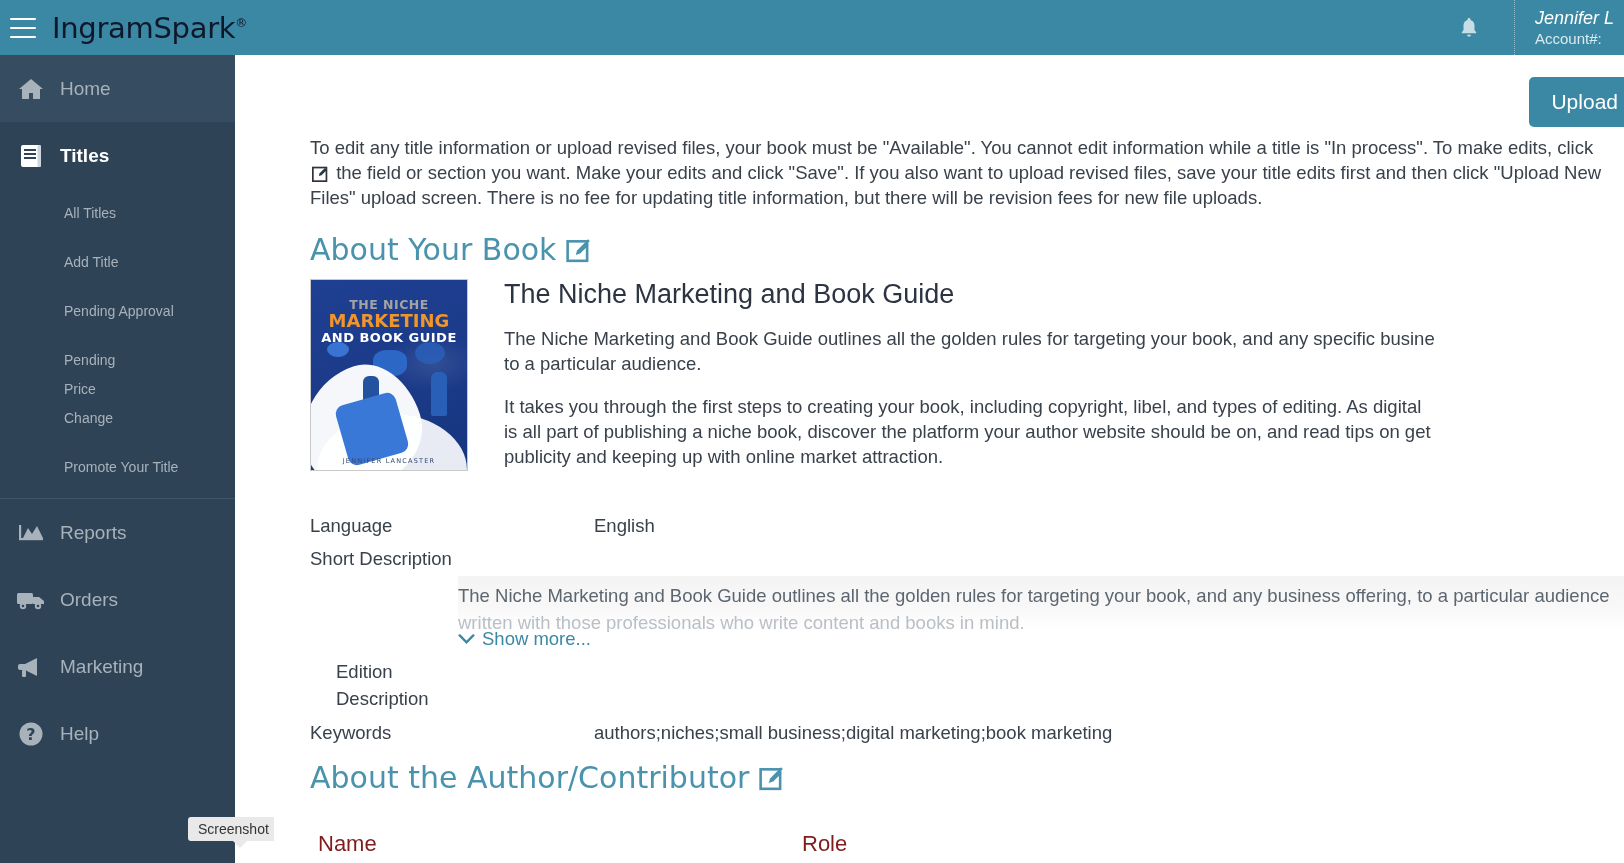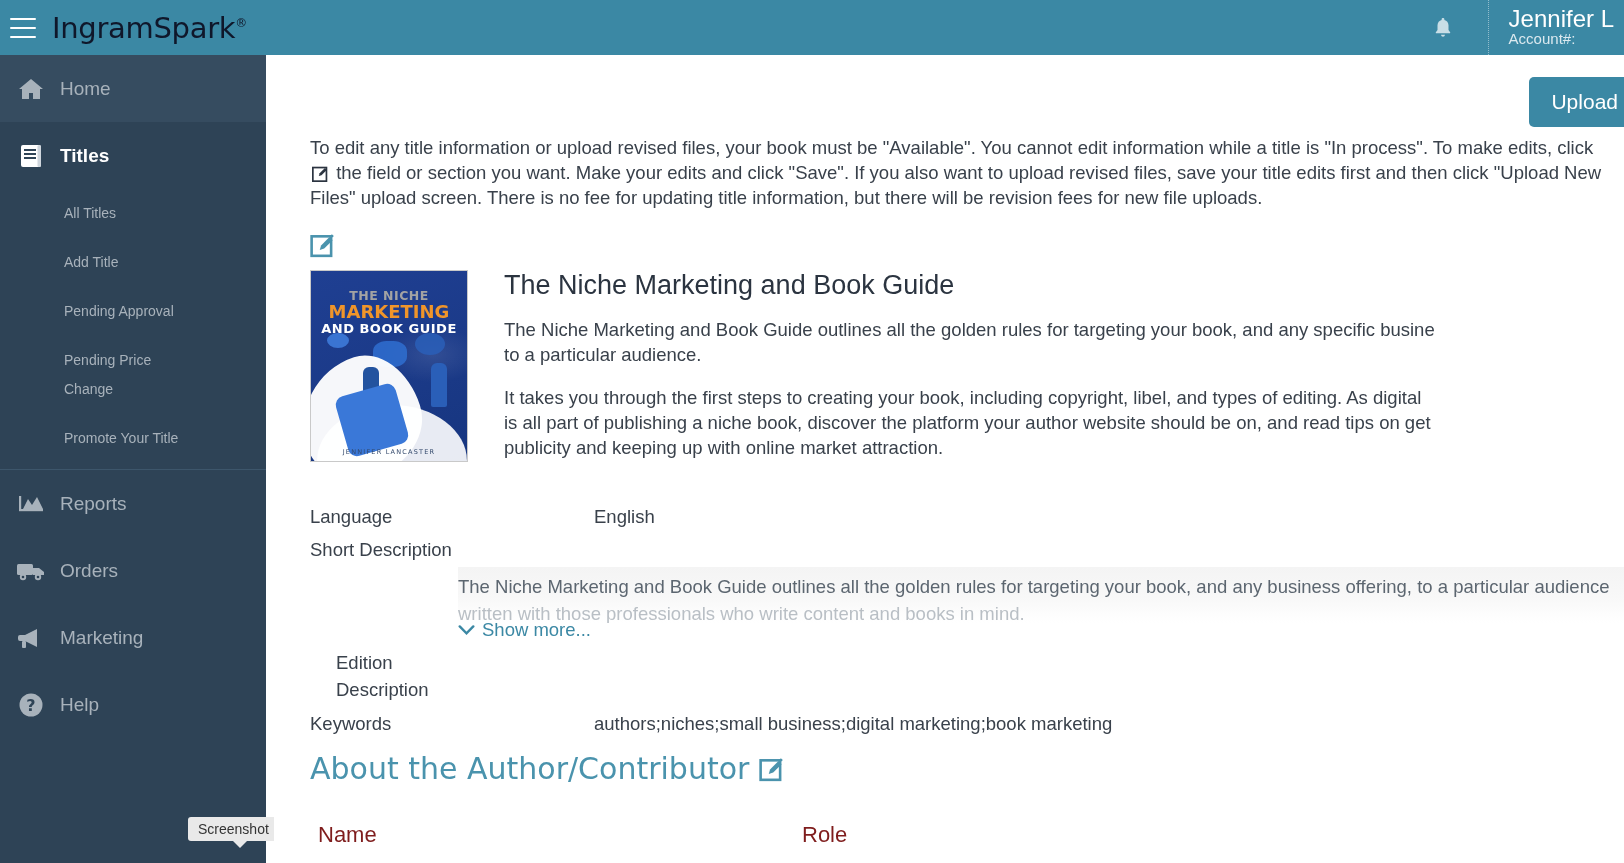--- a/index.html
+++ b/index.html
@@ -35,26 +35,26 @@
     display: flex; align-items: center; justify-content: center;
     width: 90px; border-right: 1px dotted rgba(255,255,255,0.45);
     cursor: pointer;
   }
   .bell-icon { width: 22px; height: 24px; display: block; }
   .account-cell {
     display: flex; flex-direction: column; justify-content: center;
     padding-left: 20px; padding-right: 10px; color: #ffffff; overflow: hidden;
     white-space: nowrap; cursor: pointer;
   }
-  .account-name { font-size: 24px; line-height: 21px; }
+  .account-name { font-size: 18px; line-height: 21px; font-style: italic; }
   .account-num  { font-size: 15px; line-height: 19px; color: #dbe9ef; }
 
   
   .sidebar {
-    position: absolute; top: 55px; left: 0; width: 266px; height: 808px;
+    position: absolute; top: 55px; left: 0; width: 235px; height: 808px;
     background: #2e4356;
   }
   .nav-item {
     display: flex; align-items: center; height: 67px; padding-left: 10px;
     color: #a8b2bb; font-size: 19px; cursor: pointer;
   }
   .nav-item.active-bg { background: #364c60; }
   .nav-item.selected { color: #ffffff; font-weight: bold; background: #2e4356; }
   .nav-icon {
     width: 42px; min-width: 42px; display: flex; align-items: center; justify-content: center;
@@ -315,20 +315,21 @@
 
     <div class="intro">
       <span>To edit any title information or upload revised files, your book must be "Available". You cannot edit information while a title is "In process". To make edits, click</span><span class="edit-inline"><svg class="edit-svg" width="17" height="17" viewBox="0 0 20 20">
             <rect x="1" y="3" width="16" height="16" fill="none" stroke="#2b3440" stroke-width="2"></rect>
             <path d="M8 13l1-3.2 6.2-6.2 2.2 2.2L11.2 12 8 13z" fill="#2b3440"></path>
           </svg></span>
       <span>the field or section you want. Make your edits and click "Save". If you also want to upload revised files, save your title edits first and then click "Upload New Files" upload screen. There is no fee for updating title information, but there will be revision fees for new file uploads.</span>
     </div>
 
     <div class="section-head">
+      <span>About Your Book</span>
       <span class="edit-icon">
         <svg class="edit-svg" width="26" height="26" viewBox="0 0 24 24">
           <rect x="1.5" y="4" width="18" height="18" fill="none" stroke="#4a93ad" stroke-width="2.4"></rect>
           <path d="M9 16.5l1.2-4.1L18 4.6l2.9 2.9-7.8 7.8-4.1 1.2z" fill="#4a93ad"></path>
           <path d="M19 3.2l1.8 1.8 1.2-1.2-1.8-1.8-1.2 1.2z" fill="#4a93ad"></path>
         </svg>
       </span>
     </div>
 
     <div class="book-block">

